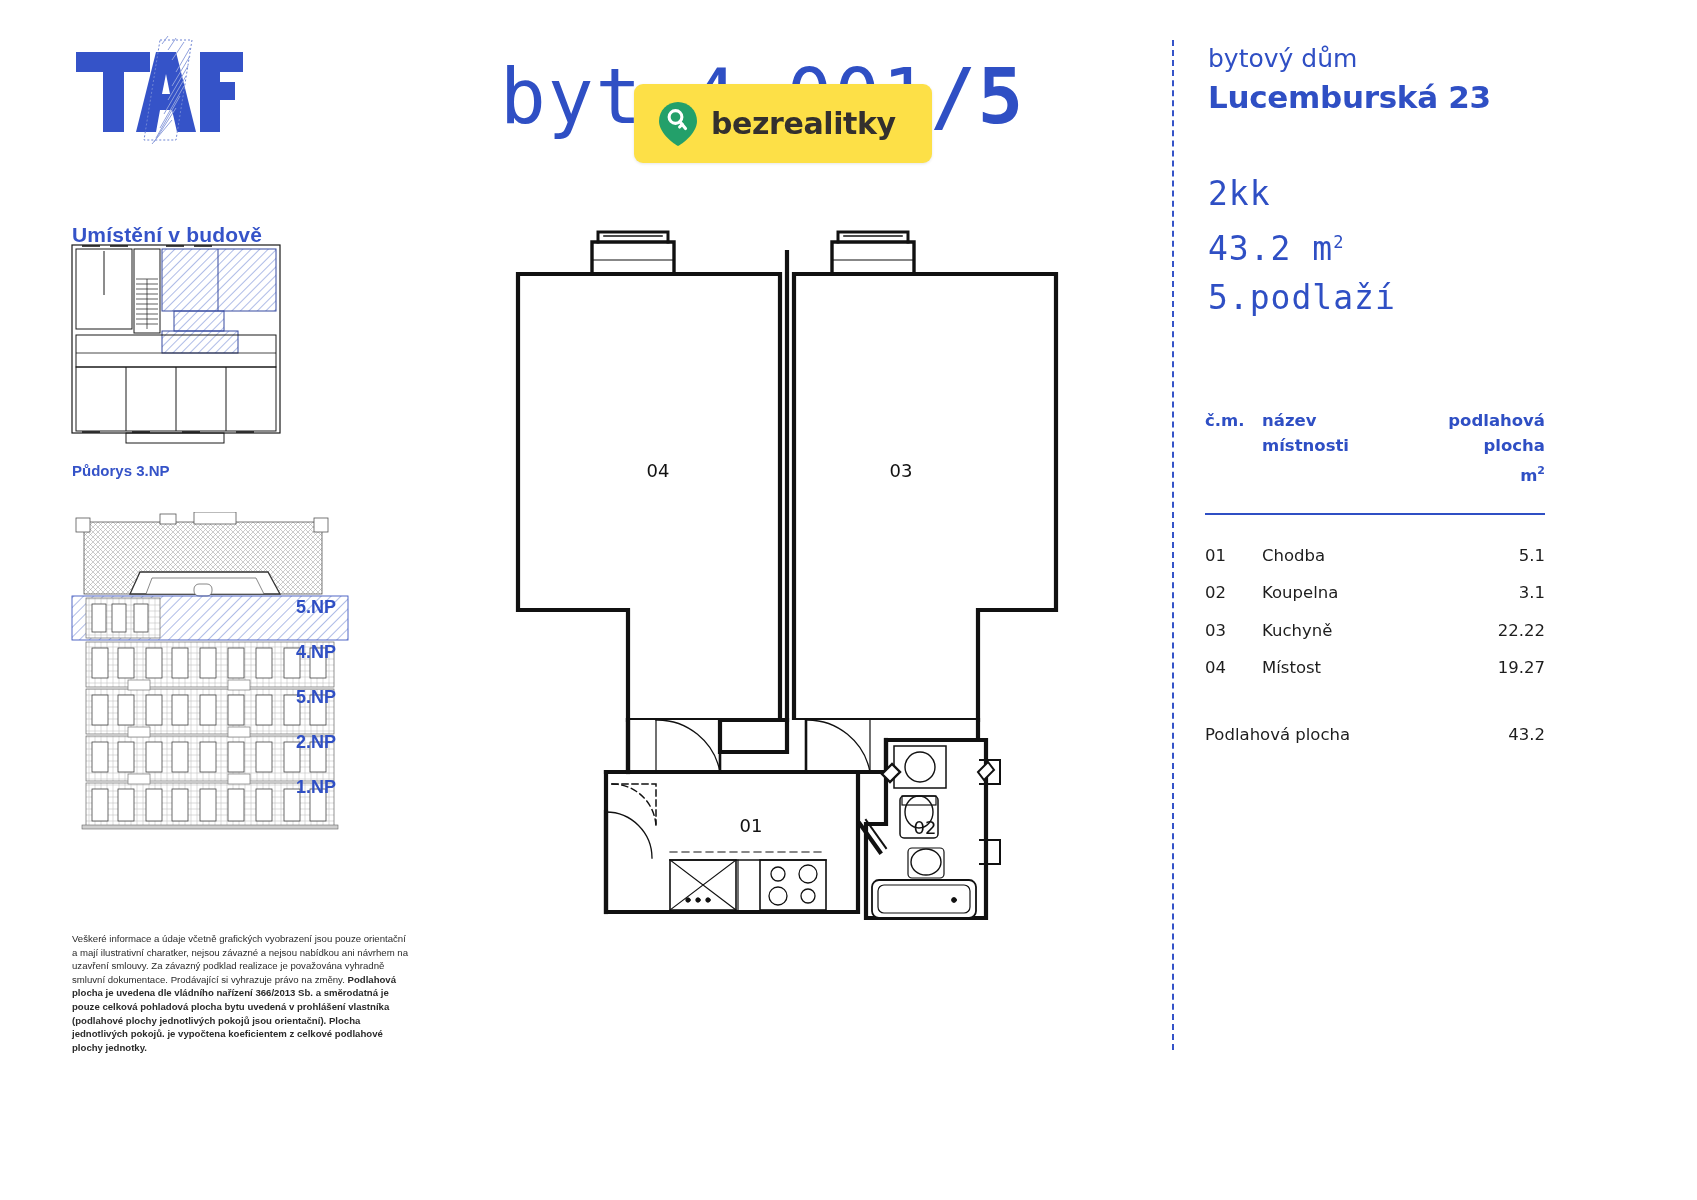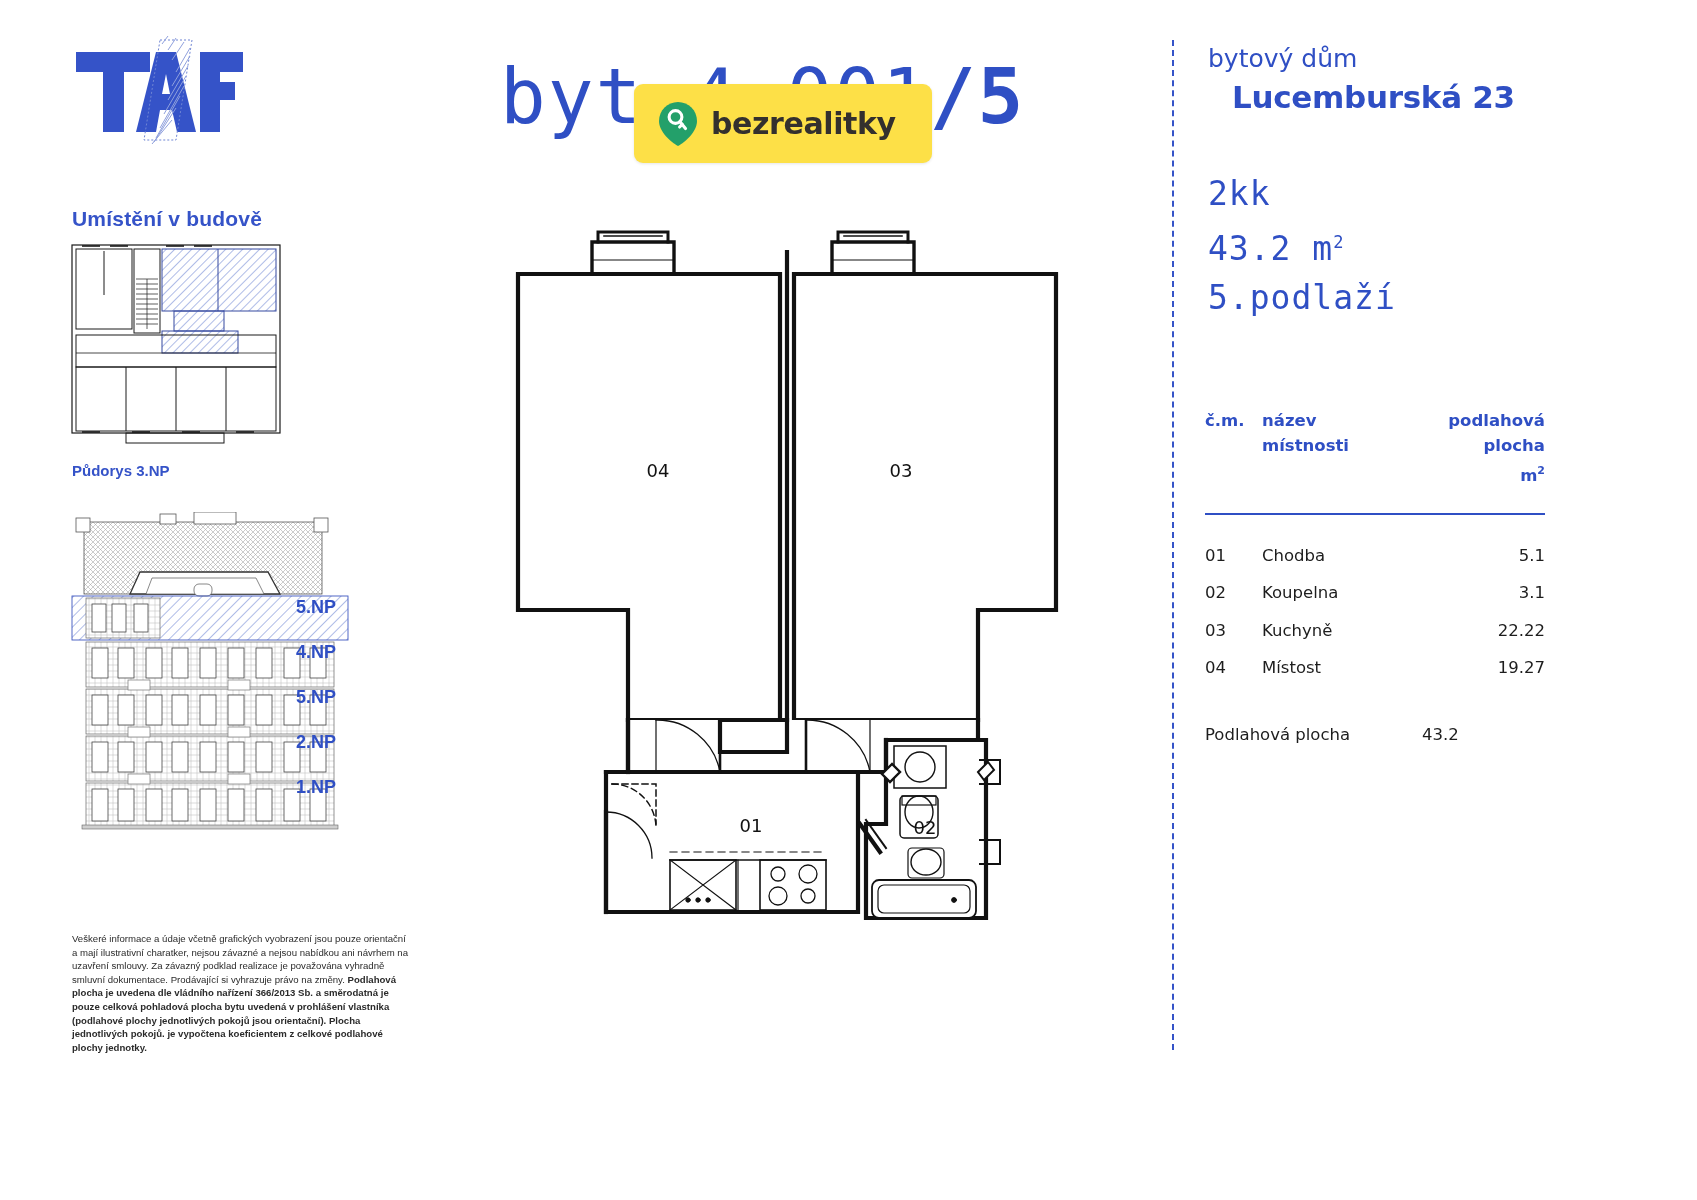--- a/index.html
+++ b/index.html
@@ -13,20 +13,21 @@
 
   
   .left-col { position: absolute; left: 72px; top: 34px; width: 350px; }
 
   .logo-taf { position: relative; width: 175px; height: 110px; }
   .logo-taf svg { display: block; }
 
   .section-title {
     color: #3553c8; font-weight: bold; font-size: 21px;
     letter-spacing: .2px;
+    margin-top: 16px;
   }
   .umisteni-title { position: absolute; left: 72px; top: 207px; }
 
   .mini-plan { position: absolute; left: 70px; top: 243px; width: 214px; height: 202px; }
   .pudorys-caption { position: absolute; left: 72px; top: 462px; font-size: 15px; font-weight: bold; color: #3553c8; }
 
   .elevation { position: absolute; left: 68px; top: 512px; width: 285px; height: 315px; }
 
   .floor-labels { position: absolute; left: 296px; top: 592px; width: 70px; }
   .floor-label {
@@ -71,44 +72,44 @@
   
   .divider {
     position: absolute; left: 1172px; top: 40px;
     width: 0; height: 1010px;
     border-left: 2.2px dashed #3553c8;
   }
   .right-col { position: absolute; left: 1208px; top: 44px; width: 340px; }
 
   .bld-type { font-size: 25px; color: #2f4fc4; font-family: "DejaVu Sans", sans-serif; }
   .bld-name { font-size: 31px; font-weight: bold; color: #2f4fc4; margin-top: 6px;
-              font-family: "DejaVu Sans", sans-serif; letter-spacing: -.3px; margin-left: 24px; }
+              font-family: "DejaVu Sans", sans-serif; letter-spacing: -.3px; }
 
   .specs { margin-top: 54px; font-family: "DejaVu Sans Mono", monospace;
            color: #2f4fc4; font-size: 33px; line-height: 49px; letter-spacing: 1px; }
   .specs sup { font-size: 17px; vertical-align: super; }
 
   .tbl { position: absolute; left: 1205px; top: 408px; width: 340px;
          font-family: "DejaVu Sans", sans-serif; }
   .tbl-head { display: flex; color: #2f4fc4; font-weight: bold; font-size: 16.5px; line-height: 25px; }
   .th-cm { width: 57px; }
   .th-name { width: 150px; }
   .th-area { flex: 1; text-align: right; }
   .th-area sup { font-size: 11px; }
   .tbl-rule { height: 2px; background: #2f4fc4; margin-top: 25px; width: 340px; }
 
   .tbl-body { margin-top: 22px; }
   .tbl-row { display: flex; font-size: 16.5px; color: #1d1d1d; height: 37.5px; align-items: center; }
   .td-cm { width: 57px; }
   .td-name { width: 160px; }
   .td-area { flex: 1; text-align: right; }
 
-  .tbl-total { display: flex; font-size: 16.5px; color: #1d1d1d; margin-top: 38px; }
+  .tbl-total { display: flex; font-size: 16.5px; color: #1d1d1d; margin-top: 38px; gap: 16px; }
   .tt-label { width: 217px; }
-  .tt-val { flex: 1; text-align: left; }
+  .tt-val { flex: 1; text-align: right; }
 
   .room-num { font-family: "DejaVu Sans", sans-serif; font-size: 18px; fill: #111; }
 </style>
 </head>
 <body>
 
 <div class="page">
 
   <div class="left-col">
     <div class="logo-taf">

